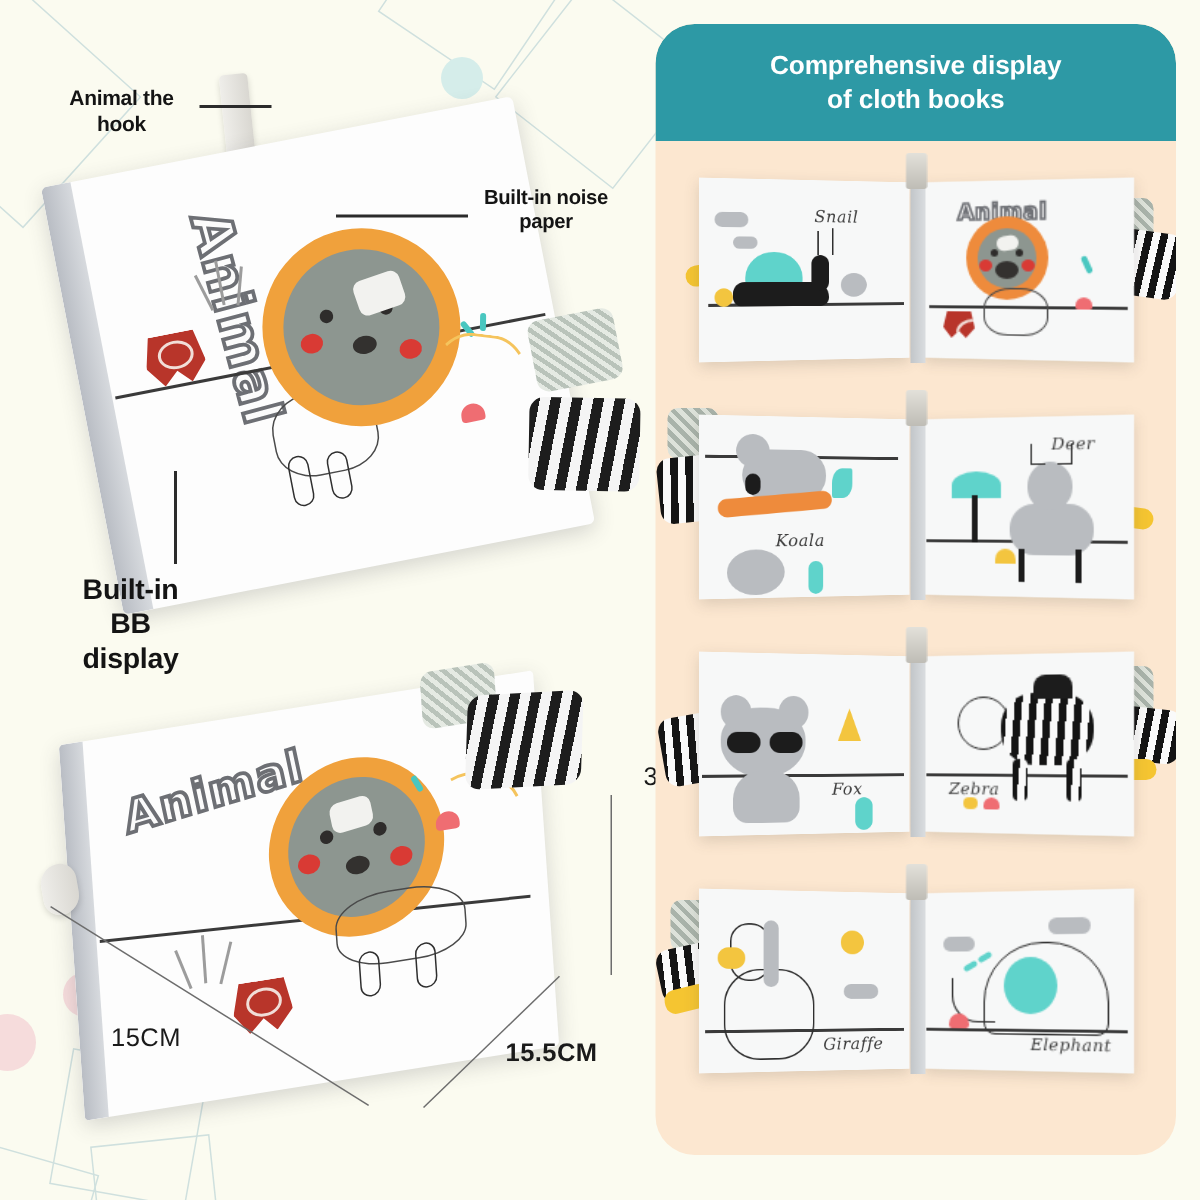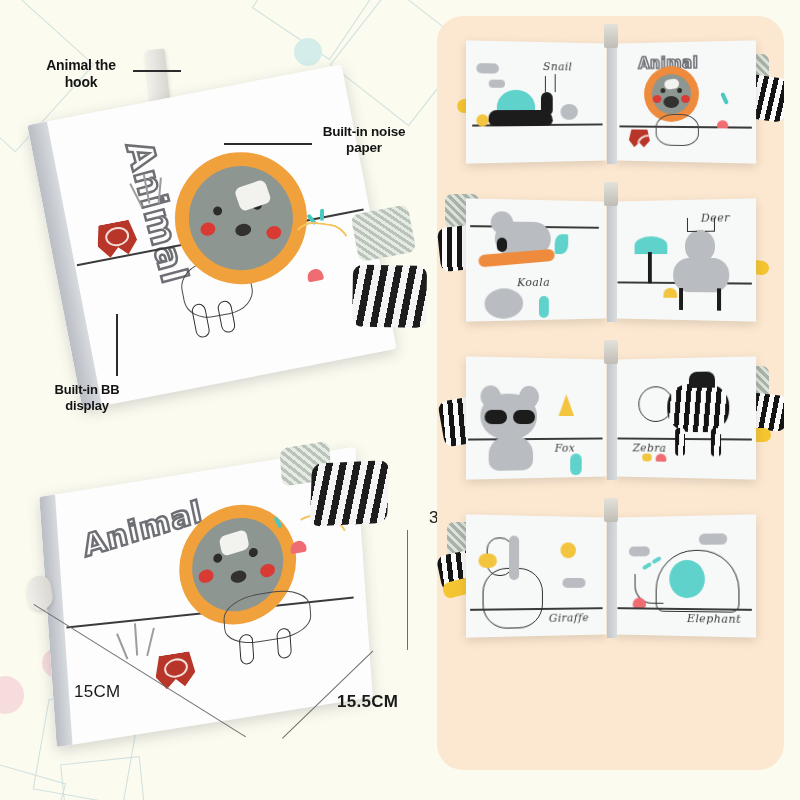--- a/index.html
+++ b/index.html
@@ -252,37 +252,43 @@
     <div>hook</div>
   </div>
   <div class="leader-h" style="left:133px;top:70px;width:48px;"></div>
 
   <div class="callout" style="left:318px;top:124px;width:92px;font-size:13.5px;">
     <div>Built-in noise</div>
     <div>paper</div>
   </div>
   <div class="leader-h" style="left:224px;top:143px;width:88px;"></div>
 
-  <div class="callout" style="left:44px;top:382px;width:86px;font-size:13px;">
+  <div class="callout" style="left:44px;top:382px;width:86px;font-size:19px;">
     <div>Built-in BB</div>
     <div>display</div>
   </div>
   <div class="leader-v" style="left:116px;top:314px;height:62px;"></div>
 
   <div class="dim-line" style="left:34px;top:604px;width:250px;transform:rotate(32deg);"></div>
   <div class="dim-line" style="left:282px;top:738px;width:126px;transform:rotate(-44deg);"></div>
   <div class="dim-line" style="left:408px;top:530px;width:120px;transform:rotate(90deg);"></div>
 
   <div class="dim-label" style="left:74px;top:682px;">15CM</div>
   <div class="dim-label" style="left:337px;top:692px;font-weight:bold;">15.5CM</div>
   <div class="dim-label" style="left:386px;top:508px;margin-left:43px;">3CM</div>
 </div>
 
 <div class="right-panel">
 
+  <div class="panel-head">
+    <h2>
+      <span>Comprehensive display</span><br>
+      <span>of cloth books</span>
+    </h2>
+  </div>
 
   <div class="books-wrap">
 
     <div class="spread">
       <div class="top-tab"></div>
       <div class="side-yellow" style="left:-4px;top:72px;width:26px;height:14px;transform:rotate(-10deg);"></div>
       <div class="side-mesh" style="left:274px;top:28px;width:34px;height:34px;"></div>
       <div class="side-stripe" style="left:280px;top:50px;width:46px;height:44px;transform:rotate(8deg);"></div>
 
       <div class="page left">

